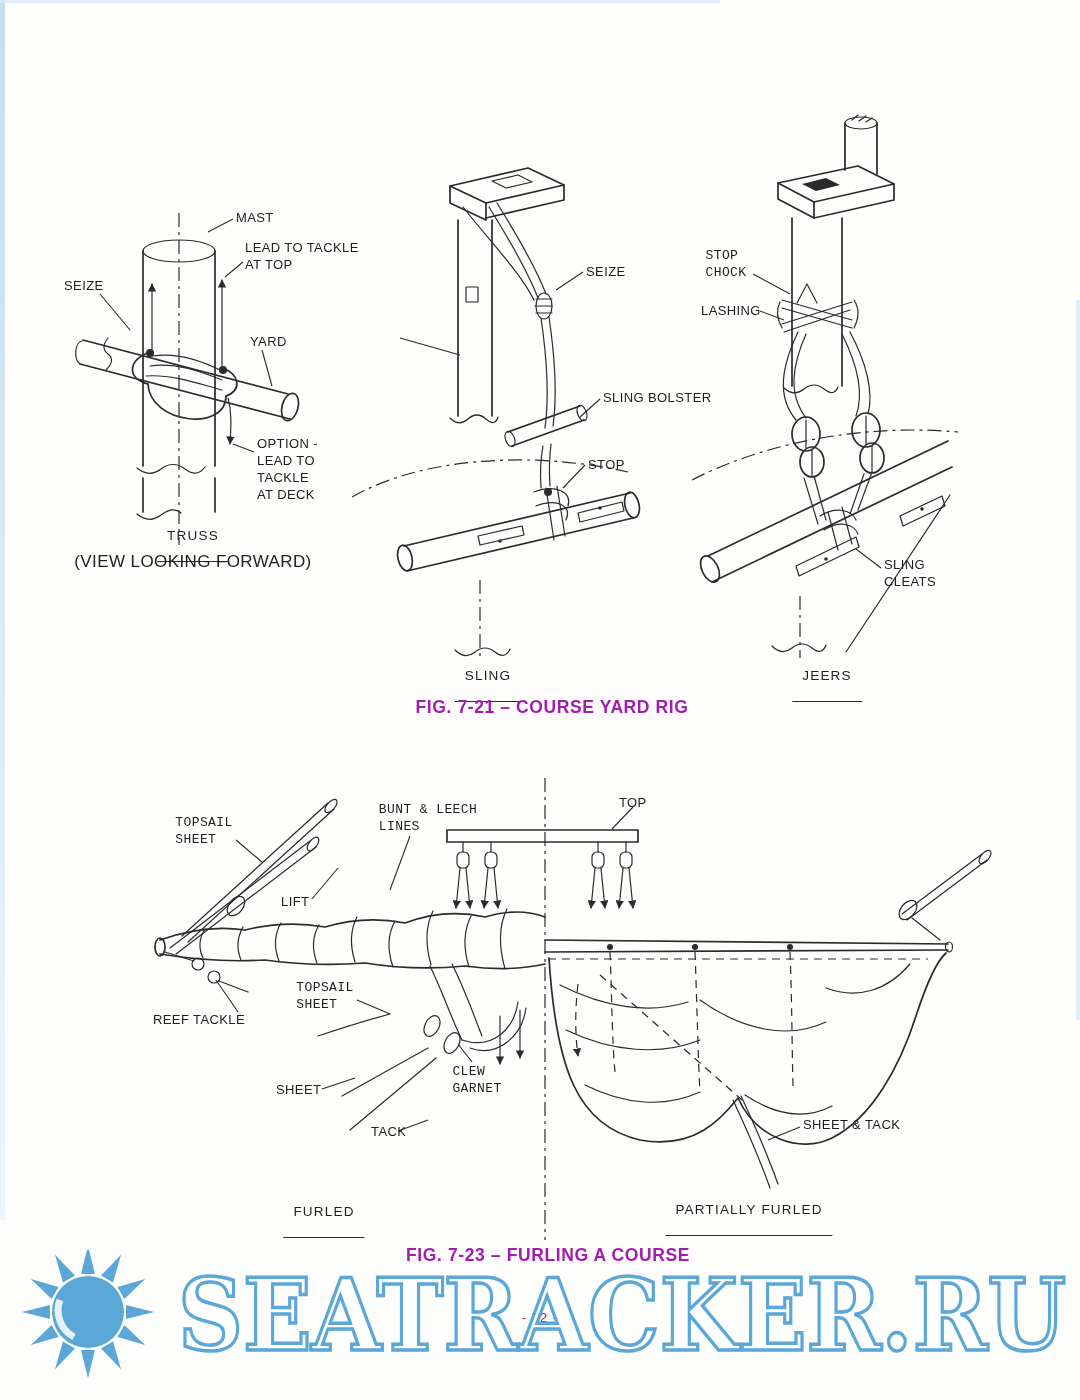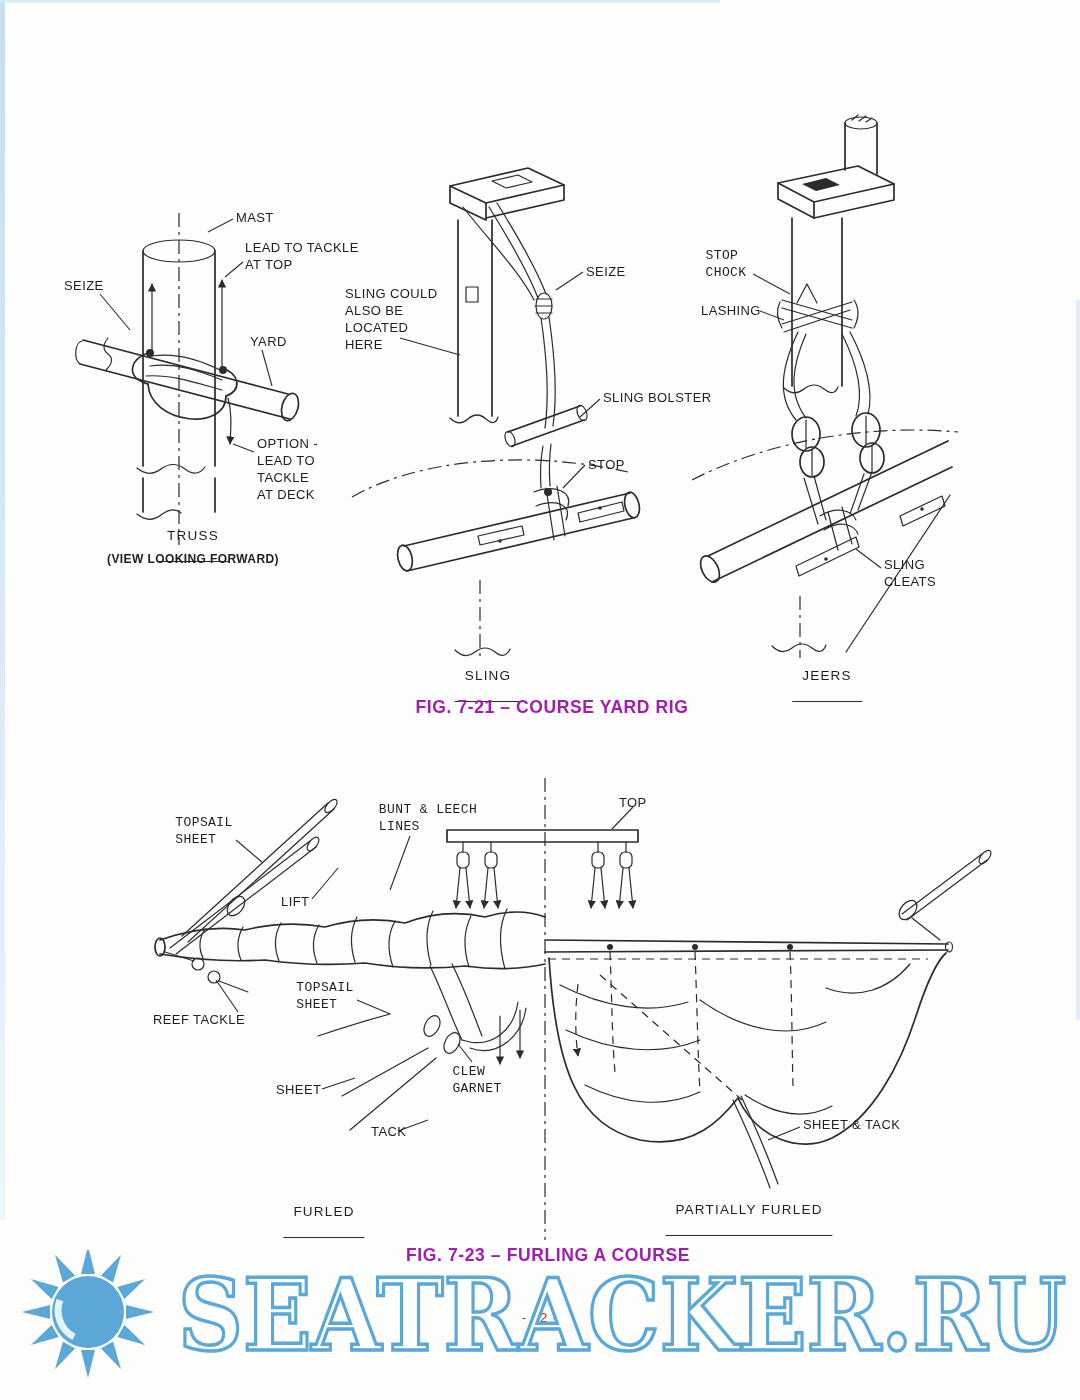--- a/index.html
+++ b/index.html
@@ -9,21 +9,21 @@
   .ln{stroke:#2b2b2b;stroke-width:1.7;fill:none;stroke-linecap:round;stroke-linejoin:round;}
   .thin{stroke-width:1.2;}
   .dd{stroke:#2b2b2b;stroke-width:1.2;fill:none;stroke-dasharray:14 5 3 5;}
   .dash{stroke:#2b2b2b;stroke-width:1.2;fill:none;stroke-dasharray:8 6;}
   .leader{stroke:#2b2b2b;stroke-width:1.1;fill:none;}
   .fillb{fill:#2b2b2b;stroke:none;}
   .lbl{position:absolute;font-size:13px;letter-spacing:.4px;line-height:1.3;white-space:pre-line;}
   .lbl.c{text-align:left;transform:translateX(-50%);font-family:Liberation Mono, monospace;}
   .ucap{position:absolute;transform:translateX(-50%);font-size:13.5px;letter-spacing:1.2px;
         border-bottom:1.6px solid #2b2b2b;padding:0 10px 18px;white-space:nowrap;}
-  .sub{position:absolute;transform:translateX(-50%);font-size:12px;letter-spacing:.4px;white-space:nowrap;font-weight:bold;}
+  .sub{position:absolute;transform:translateX(-50%);font-size:17px;letter-spacing:.4px;white-space:nowrap;}
   .figcap{position:absolute;transform:translateX(-50%);font-weight:700;font-size:17.5px;
           letter-spacing:.6px;color:#a21caf;white-space:nowrap;}
   .pagenum{position:absolute;left:540px;top:1310px;transform:translateX(-50%);
            font-size:13px;letter-spacing:1px;color:#b91c1c;z-index:1;}
   .watermark{position:absolute;left:0;top:1250px;width:976px;height:135px;z-index:5;}
   .wmtext{font-family:"DejaVu Serif",serif;font-weight:bold;font-size:100px;
           fill:#ffffff;stroke:#5aa7d8;stroke-width:3.5px;}
   .edge-left{position:absolute;left:0;top:0;width:5px;height:1220px;
              background:linear-gradient(#bcd9ee,#e9f4fb);opacity:.85;}
   .edge-right{position:absolute;right:0;top:300px;width:4px;height:720px;
@@ -258,24 +258,20 @@
 AT TOP</div>
   <div class="lbl" style="left:64px;top:278px">SEIZE</div>
   <div class="lbl" style="left:250px;top:334px">YARD</div>
   <div class="lbl" style="left:257px;top:436px">OPTION -
 LEAD TO
 TACKLE
 AT DECK</div>
   <div class="ucap" style="left:193px;top:528px">TRUSS</div>
   <div class="sub" style="left:193px;top:552px">(VIEW LOOKING FORWARD)</div>
 
-  <div class="lbl" style="left:345px;top:286px">SLING COULD
-ALSO BE
-LOCATED
-HERE</div>
   <div class="lbl" style="left:586px;top:264px">SEIZE</div>
   <div class="lbl" style="left:603px;top:390px">SLING BOLSTER</div>
   <div class="lbl" style="left:588px;top:457px">STOP</div>
   <div class="ucap" style="left:488px;top:668px">SLING</div>
 
   <div class="lbl c" style="left:726px;top:248px">STOP
 CHOCK</div>
   <div class="lbl" style="left:701px;top:303px">LASHING</div>
   <div class="lbl" style="left:884px;top:557px">SLING
 CLEATS</div>

